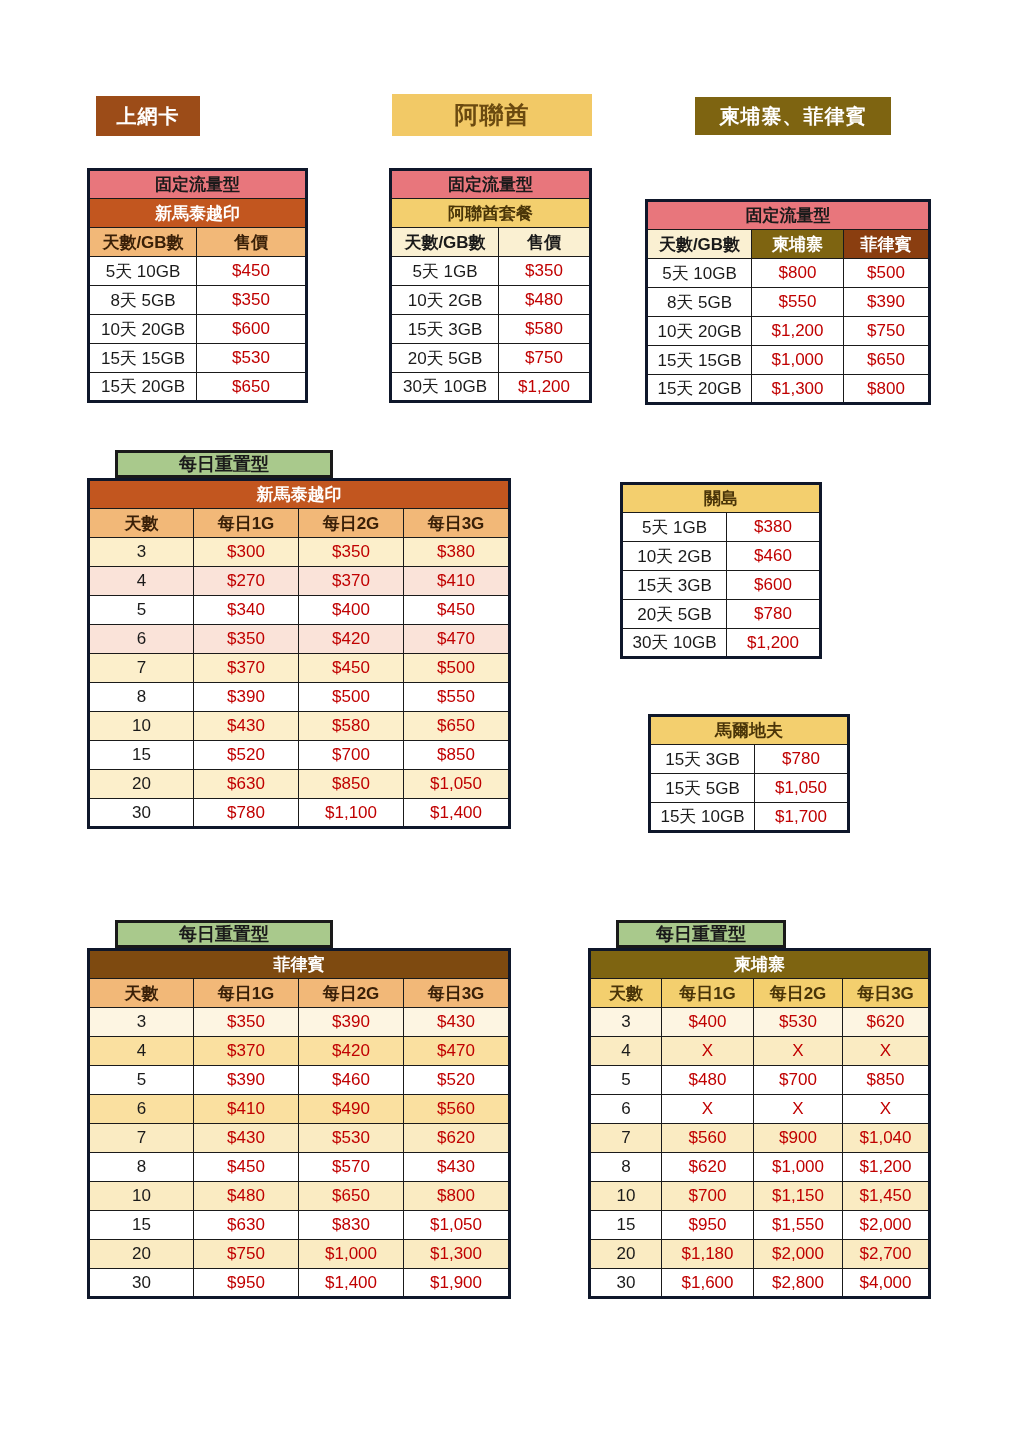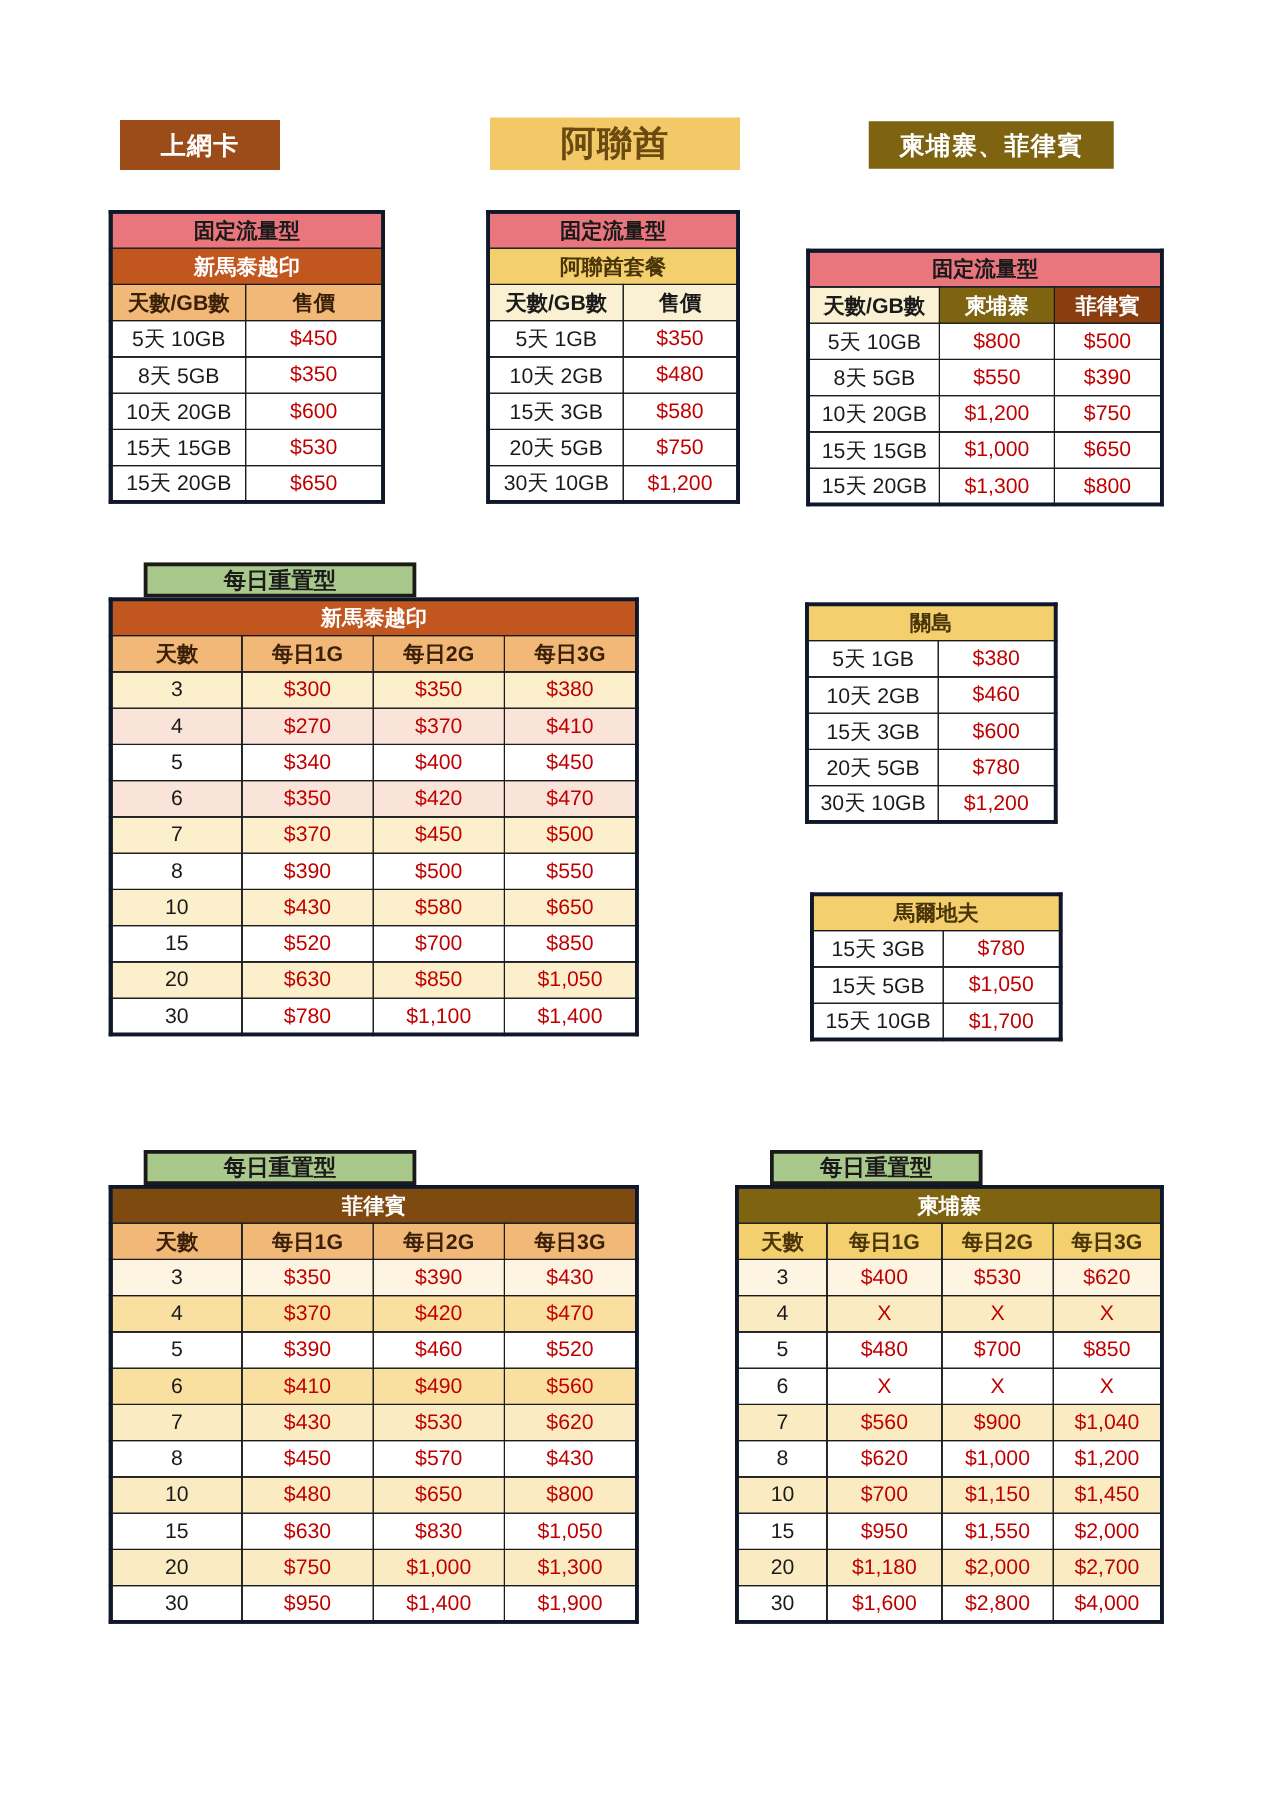--- a/index.html
+++ b/index.html
@@ -83,25 +83,25 @@
     font-size: 18px;
     font-weight: bold;
     color: #1a1a1a;
     z-index: 3;
     margin-left: 28px;
   }
 </style>
 </head>
 <body>
 
-<div class="badge badge-brown" style="left:96px; top:96px; width:128px; height:40px;">
+<div class="badge badge-brown" style="left:96px; top:96px; width:104px; height:40px;">
   <span>上網卡</span>
 </div>
 
-<div class="badge badge-gold" style="left:392px; top:94px; width:200px; height:42px; font-size:28px;">
+<div class="badge badge-gold" style="left:392px; top:94px; width:200px; height:42px; font-size:24px;">
   <span>阿聯酋</span>
 </div>
 
 <div class="badge badge-olive" style="left:653px; top:97px; width:196px; height:38px;margin-left:42px;">
   <span>柬埔寨、菲律賓</span>
 </div>
 
 <table class="tbl" style="left:87px; top:168px; width:218px;">
   <colgroup>
       <col style="width:108px">
@@ -300,21 +300,21 @@
     </tr>
     <tr>
       <td class="r-white dayscol">30</td>
       <td class="r-white price">$780</td>
       <td class="r-white price">$1,100</td>
       <td class="r-white price">$1,400</td>
     </tr>
   </tbody>
 </table>
 
-<table class="tbl" style="left:644px; top:482px; width:199px;">
+<table class="tbl" style="left:620px; top:482px; width:199px;">
   <colgroup>
       <col style="width:105px">
       <col style="width:94px">
     </colgroup>
   <tbody>
     <tr>
       <td class="h-gold" colspan="2">關島</td>
     </tr>
     <tr>
       <td class="r-white dayscol">5天 1GB</td>

